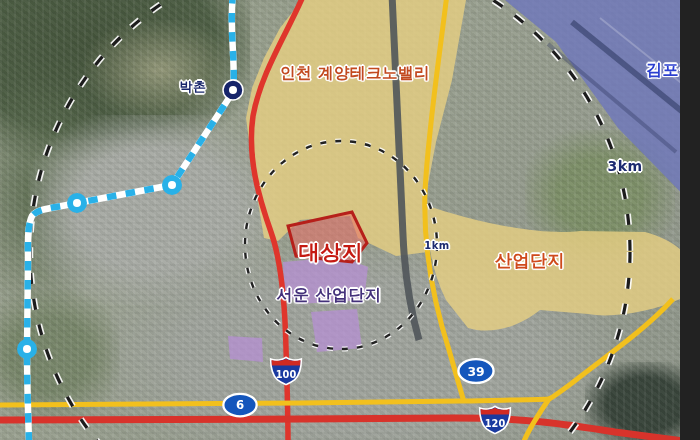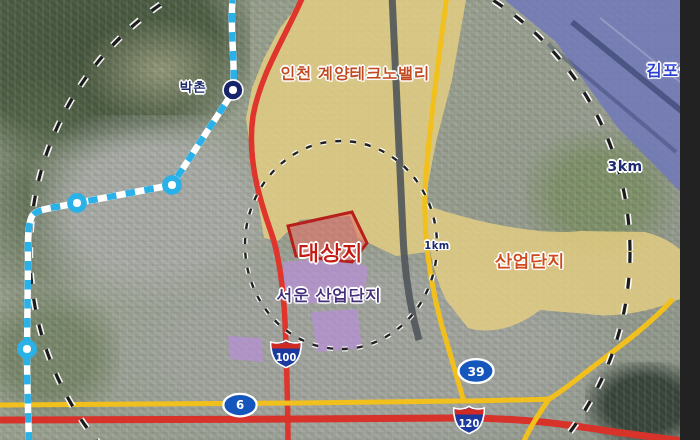--- a/index.html
+++ b/index.html
@@ -100,28 +100,28 @@
 
   <div class="maplabel" style="left:355px;top:73px;font-size:15.5px;color:#c2491f;">인천 계양테크노밸리</div>
   <div class="maplabel" style="left:646px;top:70px;font-size:16px;color:#2b3fd0;transform:translate(0,-50%);">김포국제공항</div>
   <div class="maplabel" style="left:193px;top:87px;font-size:13px;color:#16246a;">박촌</div>
   <div class="maplabel" style="left:331px;top:252px;font-size:21px;color:#c51a12;">대상지</div>
   <div class="maplabel" style="left:329px;top:295px;font-size:16px;color:#43307a;">서운 산업단지</div>
   <div class="maplabel" style="left:530px;top:260px;font-size:17px;color:#cf4a1b;">산업단지</div>
   <div class="maplabel" style="left:437px;top:245px;font-size:10px;color:#1c2a70;">1km</div>
   <div class="maplabel" style="left:625px;top:166px;font-size:14px;color:#1c2a70;">3km</div>
 
-  <div class="shield" style="left:286px;top:354px;">
+  <div class="shield" style="left:286px;top:371px;">
     <svg width="34" height="30" viewBox="0 0 40 34">
       <path d="M20,1 C24,4 32,5.5 38,3 C38,14 36,22.5 30,27.5 C26,30.5 22,32 20,33 C18,32 14,30.5 10,27.5 C4,22.5 2,14 2,3 C8,5.5 16,4 20,1 Z" fill="#1a3aa0" stroke="#fff" stroke-width="2"></path>
       <path d="M3,4 C9,6 16,5 20,2.5 C24,5 31,6 37,4 L36.6,10.5 L3.4,10.5 Z" fill="#d02a22"></path>
       <text x="20" y="25" text-anchor="middle" font-size="11.5">100</text>
     </svg>
   </div>
-  <div class="shield" style="left:469px;top:420px;">
+  <div class="shield" style="left:495px;top:420px;">
     <svg width="34" height="30" viewBox="0 0 40 34">
       <path d="M20,1 C24,4 32,5.5 38,3 C38,14 36,22.5 30,27.5 C26,30.5 22,32 20,33 C18,32 14,30.5 10,27.5 C4,22.5 2,14 2,3 C8,5.5 16,4 20,1 Z" fill="#1a3aa0" stroke="#fff" stroke-width="2"></path>
       <path d="M3,4 C9,6 16,5 20,2.5 C24,5 31,6 37,4 L36.6,10.5 L3.4,10.5 Z" fill="#d02a22"></path>
       <text x="20" y="25" text-anchor="middle" font-size="11.5">120</text>
     </svg>
   </div>
   <div class="shield" style="left:476px;top:371px;">
     <svg width="38" height="27" viewBox="0 0 40 28">
       <ellipse cx="20" cy="14" rx="18.5" ry="12.5" fill="#1456bc" stroke="#fff" stroke-width="2.5"></ellipse>
       <text x="20" y="19" text-anchor="middle" font-size="13">39</text>

